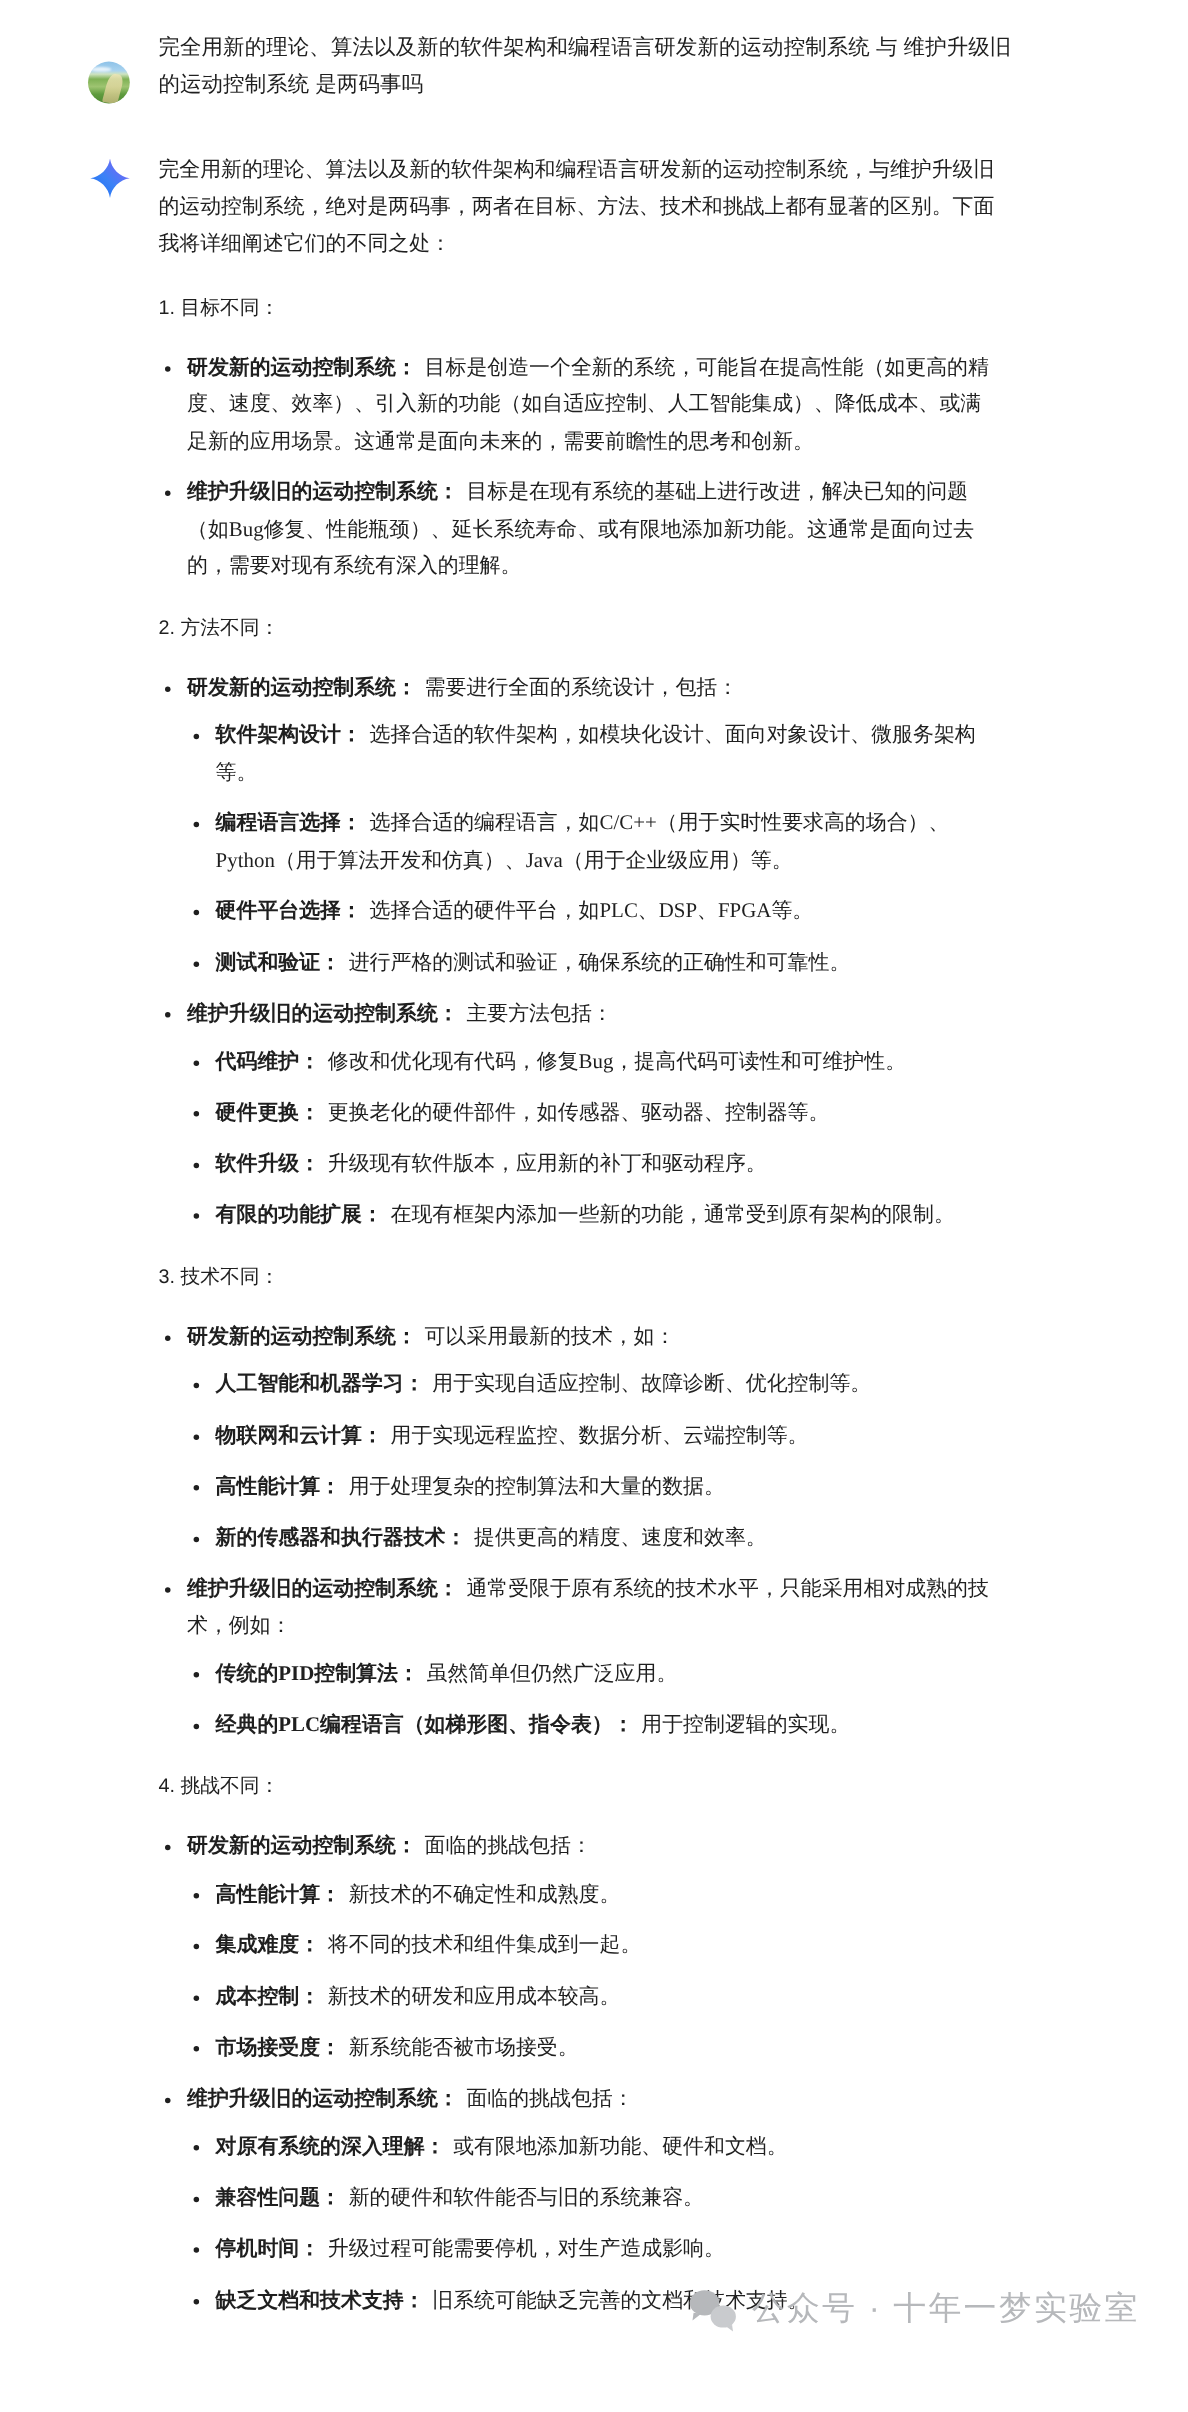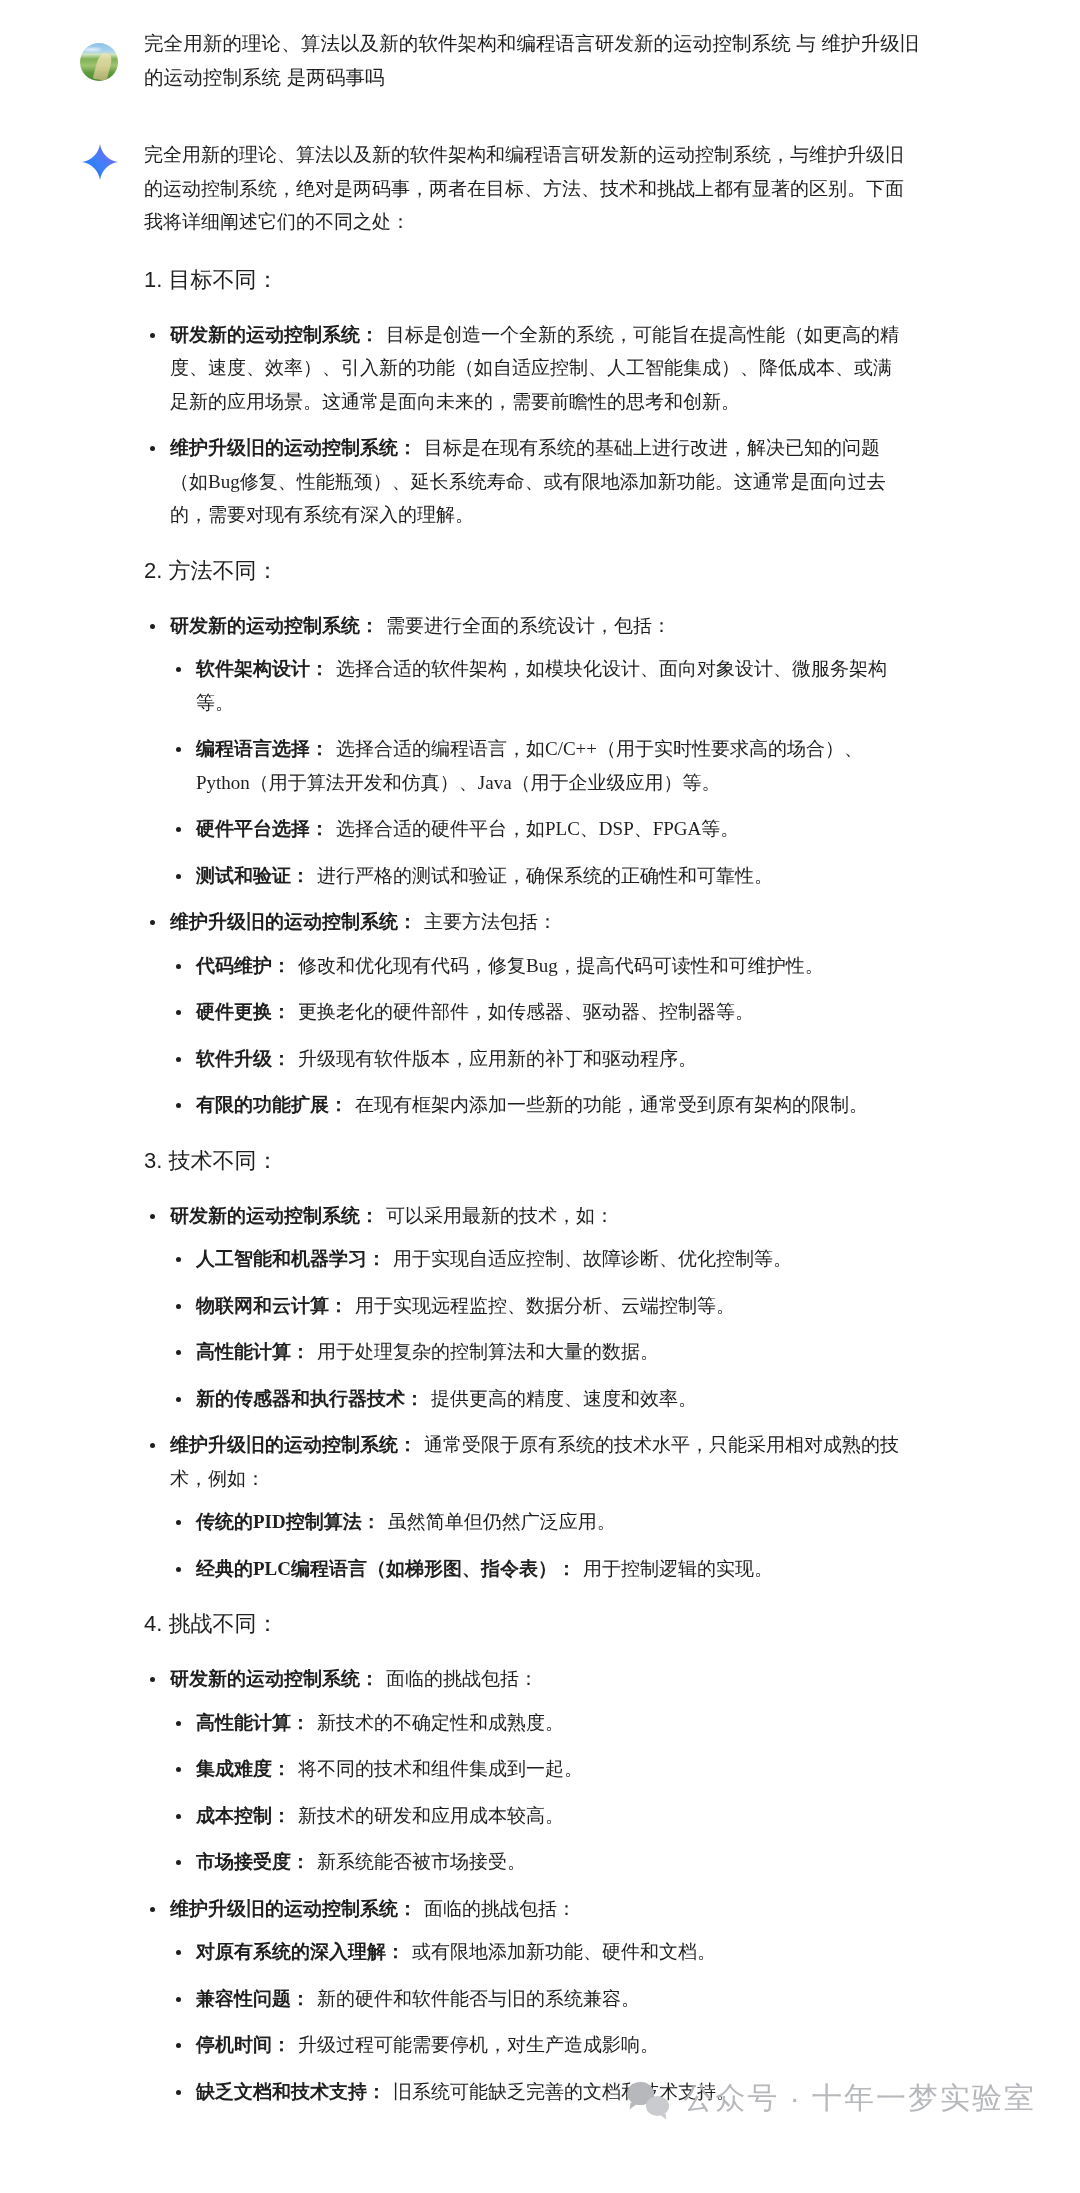--- a/index.html
+++ b/index.html
@@ -16,21 +16,21 @@
 
   .chat {
     position: relative;
     width: 1080px;
     padding: 18px 0 0 0;
   }
 
   
   .turn-user {
     display: flex;
-    align-items: center;
+    align-items: flex-end;
     padding: 8px 150px 0 80px;
   }
   .avatar {
     width: 38px;
     height: 38px;
     border-radius: 50%;
     flex: 0 0 38px;
     margin-top: 3px;
     background:
       linear-gradient(to bottom,
@@ -89,21 +89,21 @@
     width: 760px;
     font-size: 19px;
     line-height: 33.5px;
     color: #1f1f1f;
   }
   .model-body p {
     margin: 0 0 24px 0;
   }
 
   .heading {
-    font-size: 22px;
+    font-size: 18px;
     line-height: 33px;
     margin: 4px 0 22px 0;
     color: #1f1f1f;
   }
 
   ul.lvl1 {
     list-style: none;
     margin: 0 0 22px 0;
     padding: 0;
   }

